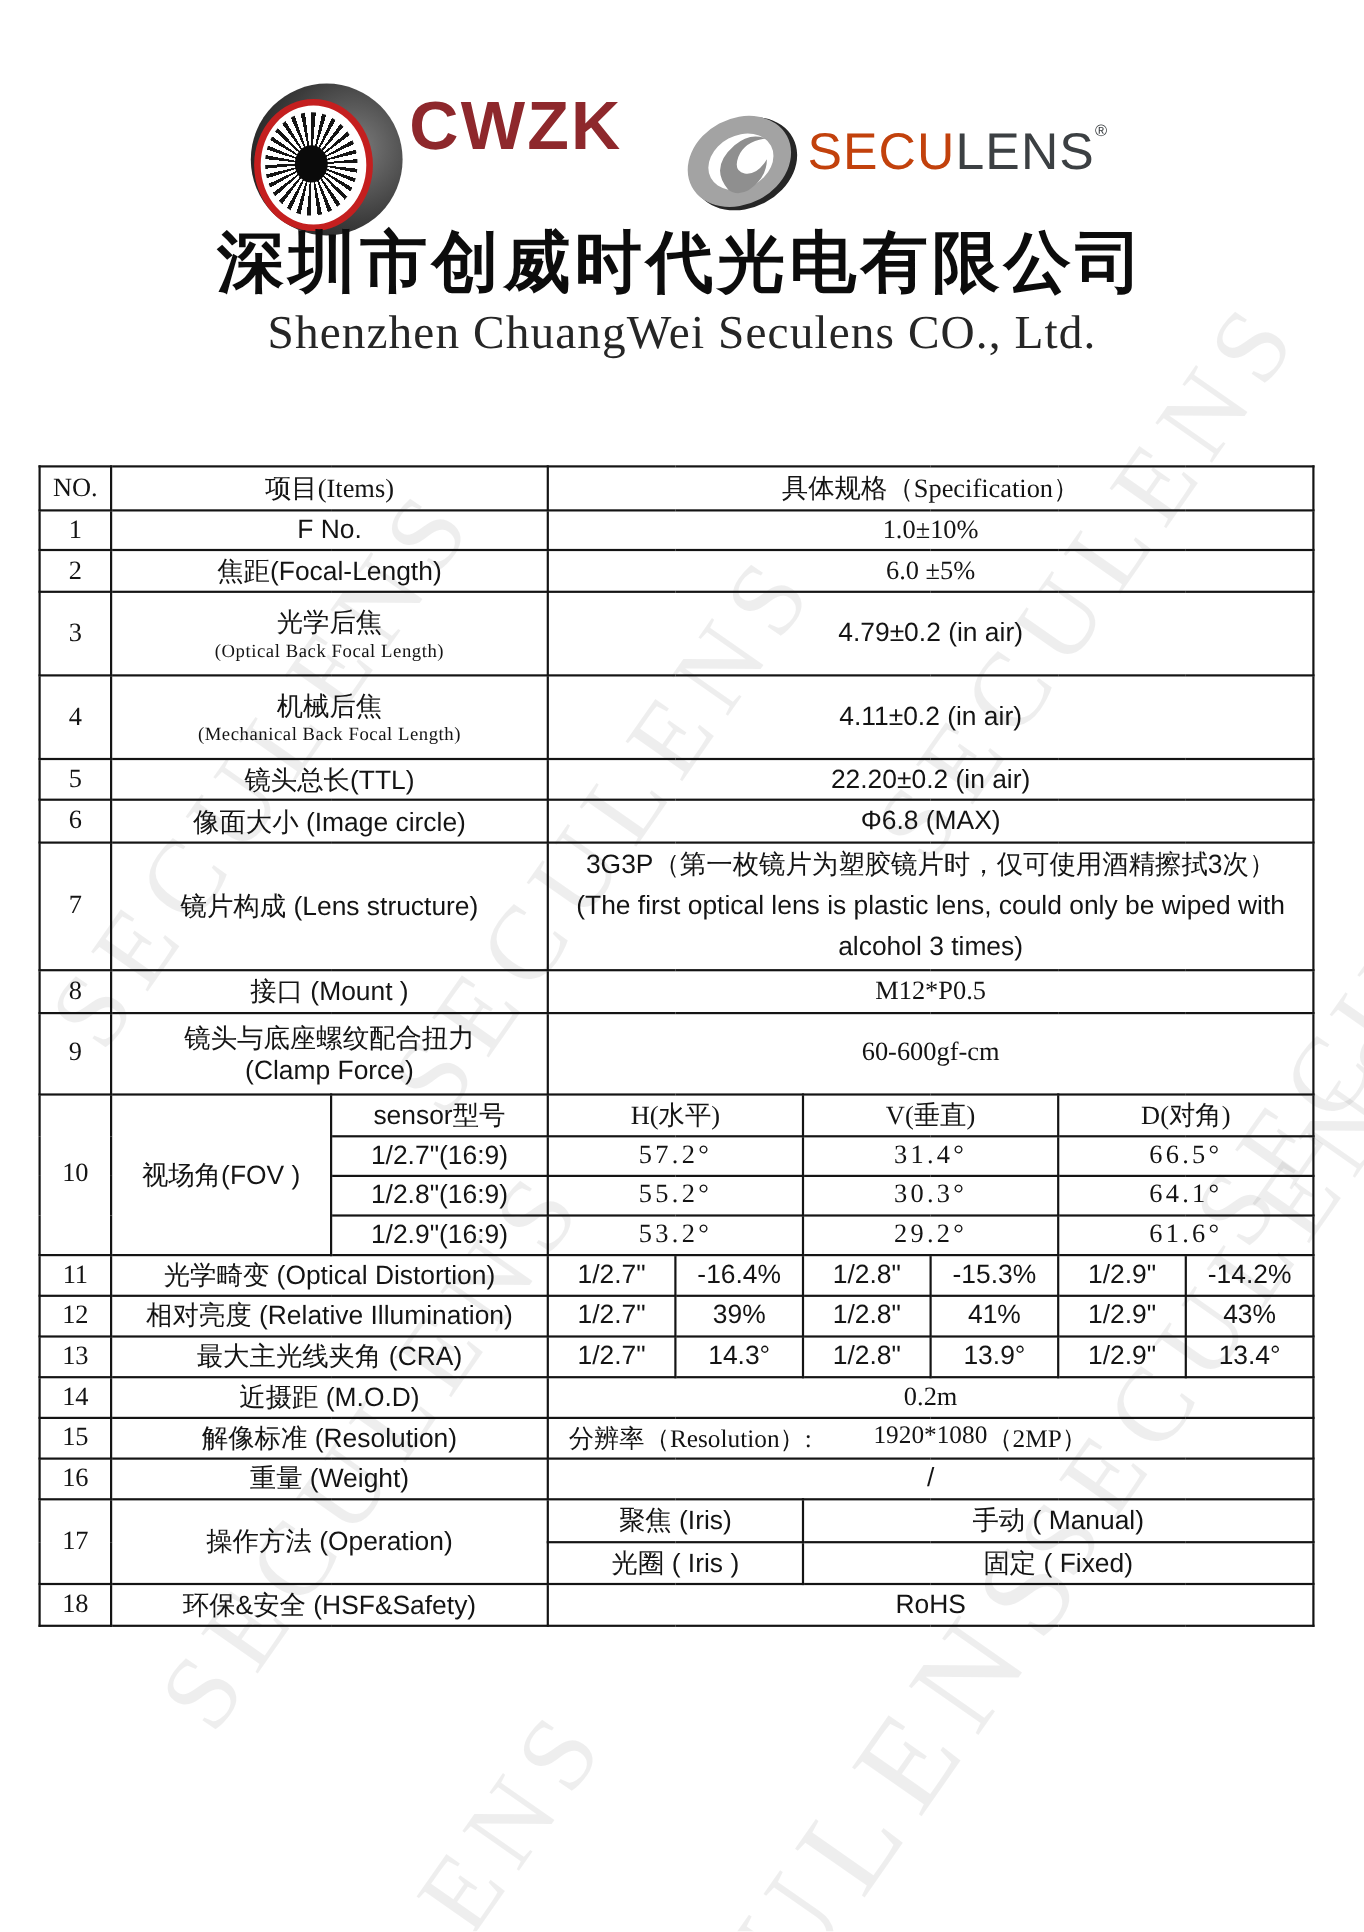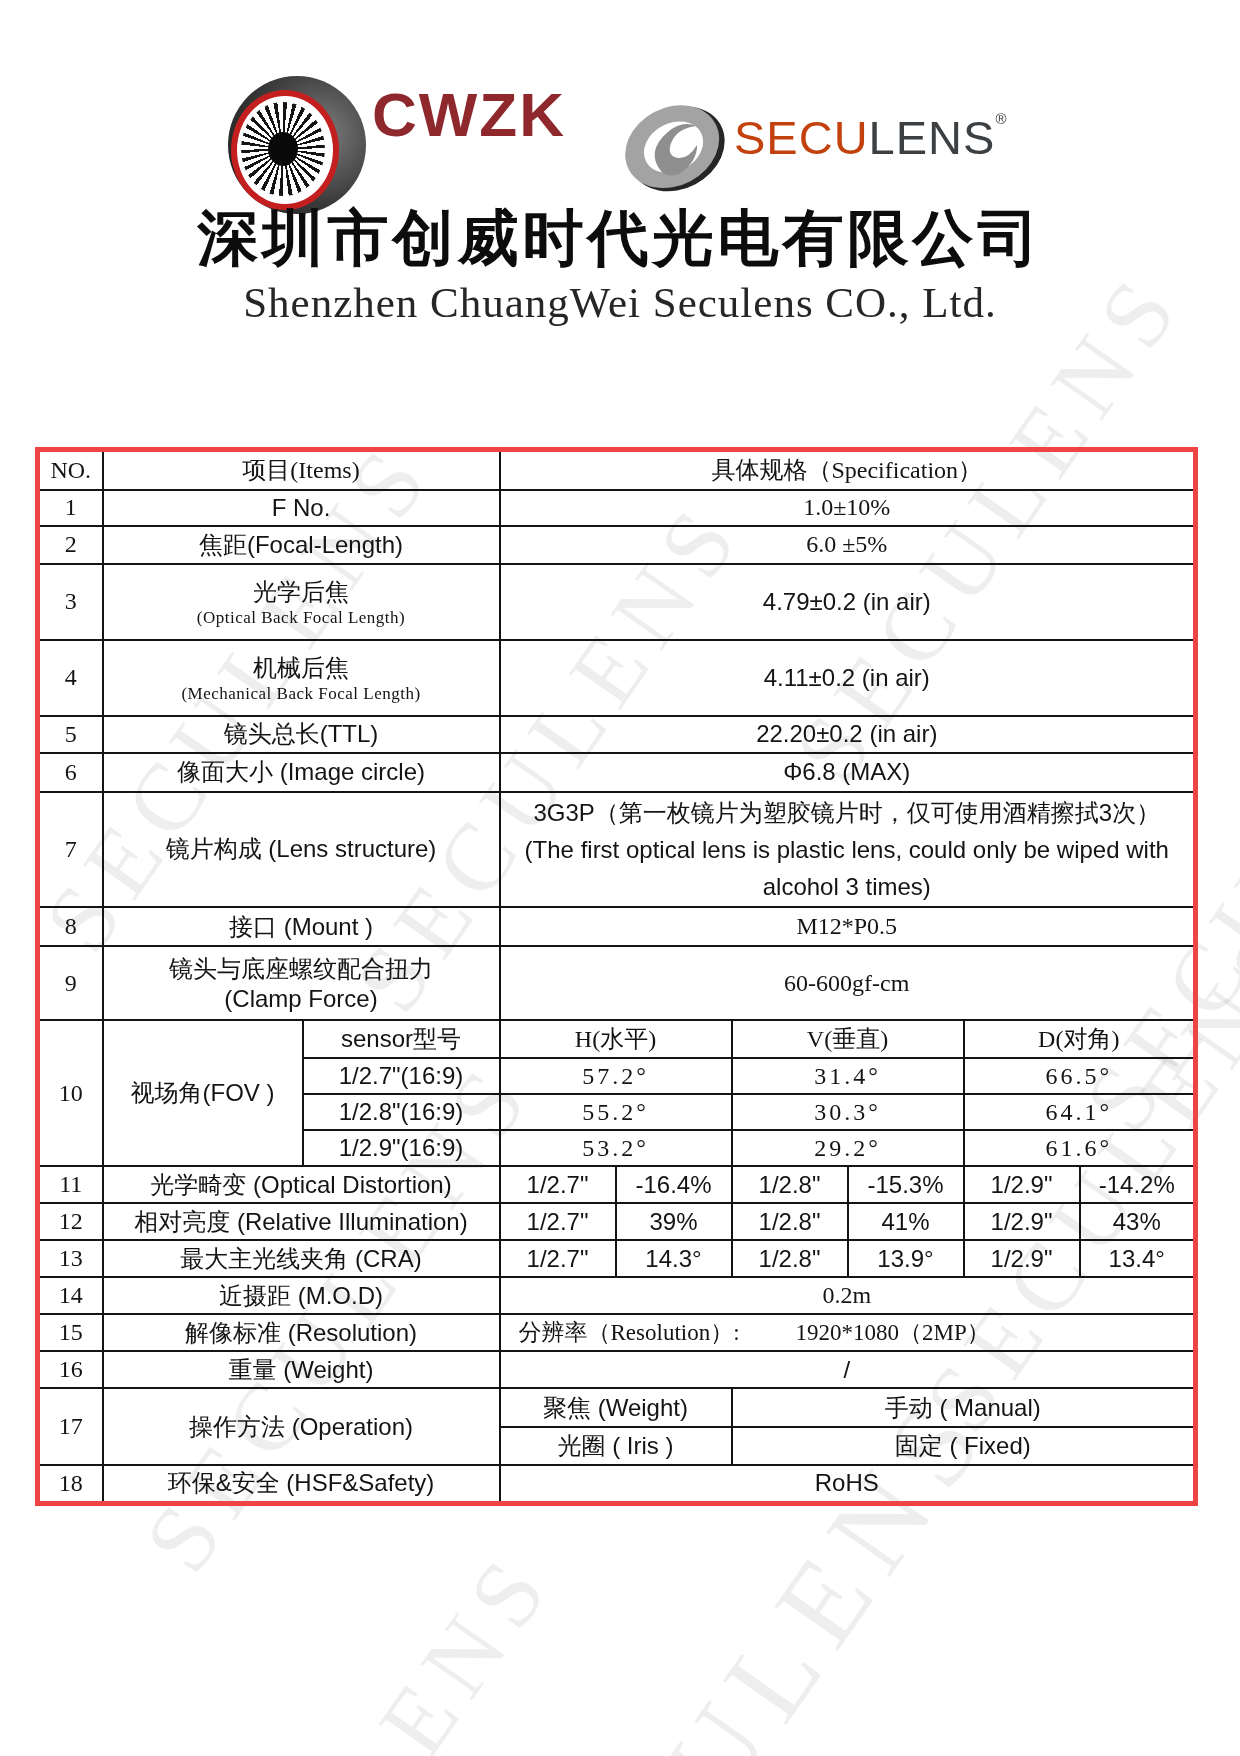--- a/index.html
+++ b/index.html
@@ -31,33 +31,33 @@
                  font-weight:500;}
   .seculens-text .secu{color:#c2410c;}
   .seculens-text .lens{color:#3c4043;}
   .seculens-text sup{font-size:15px;color:#3c4043;vertical-align:30px;}
   .company-cn{position:absolute;left:0;top:198px;width:100%;text-align:center;
               font-size:61px;font-weight:900;color:#0c0c0c;letter-spacing:4px;margin:0;}
   .company-en{position:absolute;left:0;top:278px;width:100%;text-align:center;
               font-family:"Liberation Serif",serif;font-weight:400;
               font-size:43px;color:#262626;letter-spacing:1px;margin:0;}
   
-  table.spec{position:absolute;left:35px;top:447px;z-index:1;border-collapse:collapse;
-             border:5px solid #ef4444;background:transparent;table-layout:fixed;width:1160px;}
+  table.spec{position:absolute;left:35px;top:423px;z-index:1;border-collapse:collapse;
+             border:2px solid #ef4444;background:transparent;table-layout:fixed;width:1160px;}
   table.spec td{border:2px solid #141414;text-align:center;vertical-align:middle;
                 padding:1px 4px;font-size:24px;color:#141414;background:transparent;
                 overflow:hidden;}
   .serif{font-family:"Liberation Serif",serif;}
   .no-cell{font-family:"Liberation Serif",serif;font-size:23px;}
   .th{font-family:"Liberation Serif",serif;font-size:28px;}
   .sub-en{font-family:"Liberation Serif",serif;font-size:17px;letter-spacing:0.5px;}
   .small-sans{font-size:19px;line-height:1.55;}
   .fov-val{font-family:"Liberation Serif",serif;font-size:23px;letter-spacing:3px;}
   .res-cell{text-align:left;}
-  .res-wrap{display:flex;align-items:center;font-family:"Liberation Serif",serif;
+  .res-wrap{display:flex;align-items:flex-start;font-family:"Liberation Serif",serif;
             font-size:23px;padding-left:14px;}
   .res-value{margin-left:56px;}
   .res-mp{}
 </style>
 </head>
 <body>
 
 <div class="page">
 
   <div>
@@ -264,21 +264,21 @@
 
     <tr style="height:37px">
       <td class="no-cell">16</td>
       <td colspan="2">重量 (Weight)</td>
       <td colspan="6">/</td>
     </tr>
 
     <tr style="height:39px">
       <td class="no-cell" rowspan="2">17</td>
       <td colspan="2" rowspan="2">操作方法 (Operation)</td>
-      <td colspan="2">聚焦 (Weight)</td>
+      <td colspan="2">聚焦 (Iris)</td>
       <td colspan="4">手动 ( Manual)</td>
     </tr>
     <tr style="height:38px">
       <td colspan="2">光圈 ( Iris )</td>
       <td colspan="4">固定 ( Fixed)</td>
     </tr>
 
     <tr style="height:38px">
       <td class="no-cell">18</td>
       <td colspan="2">环保&amp;安全 (HSF&amp;Safety)</td>

